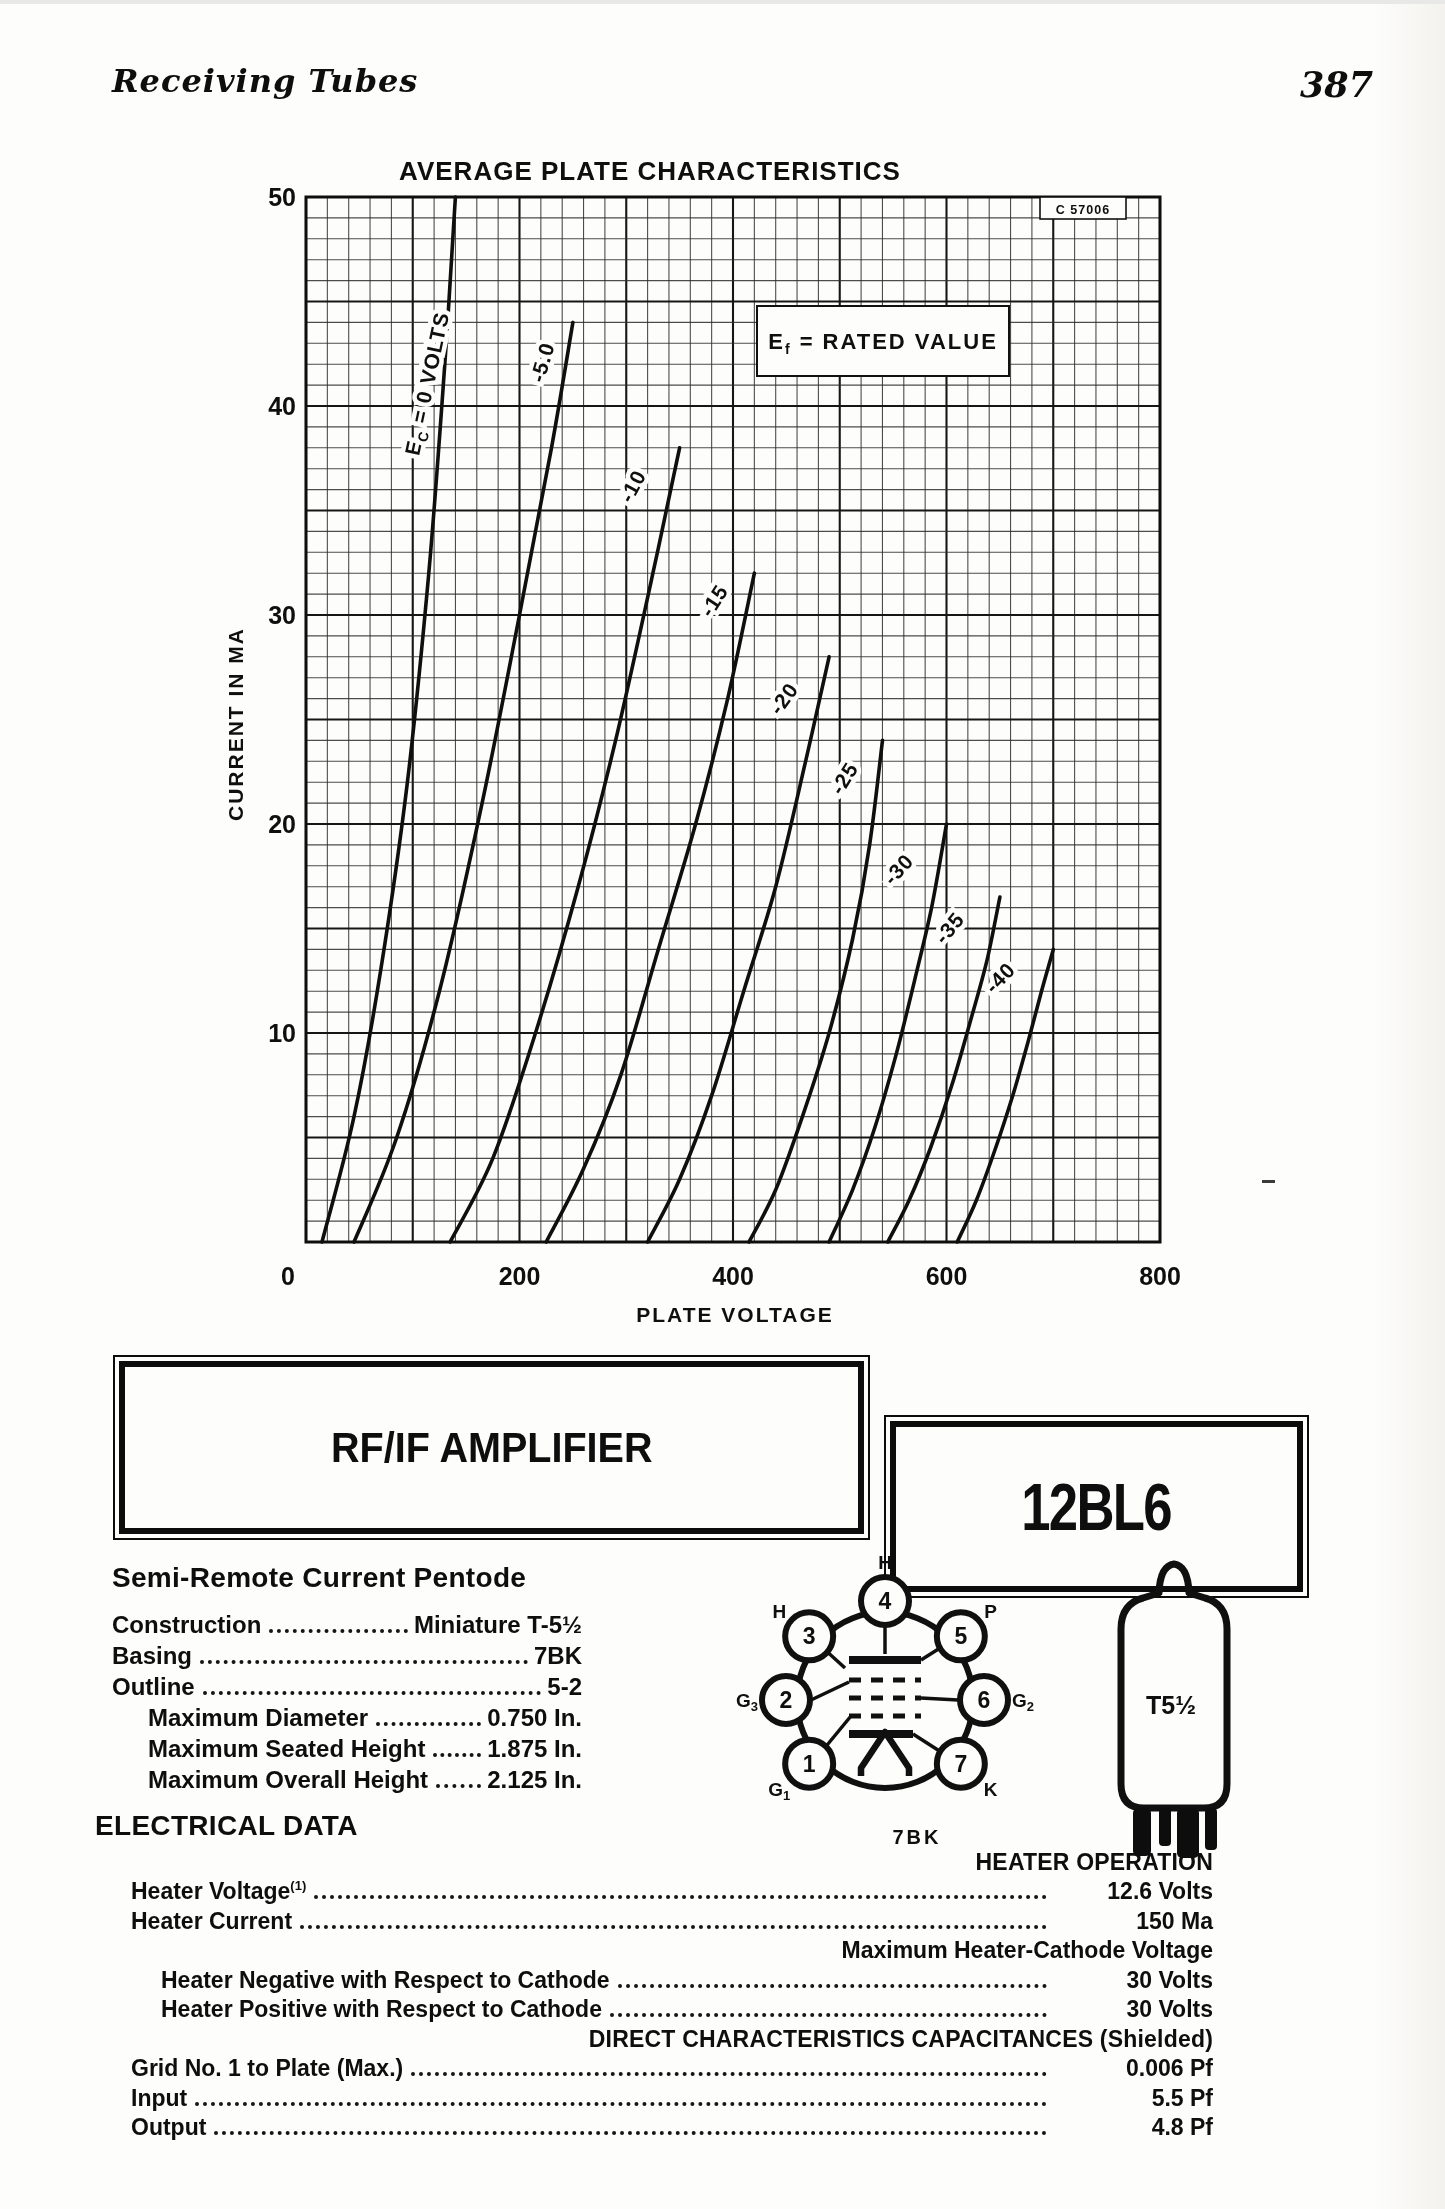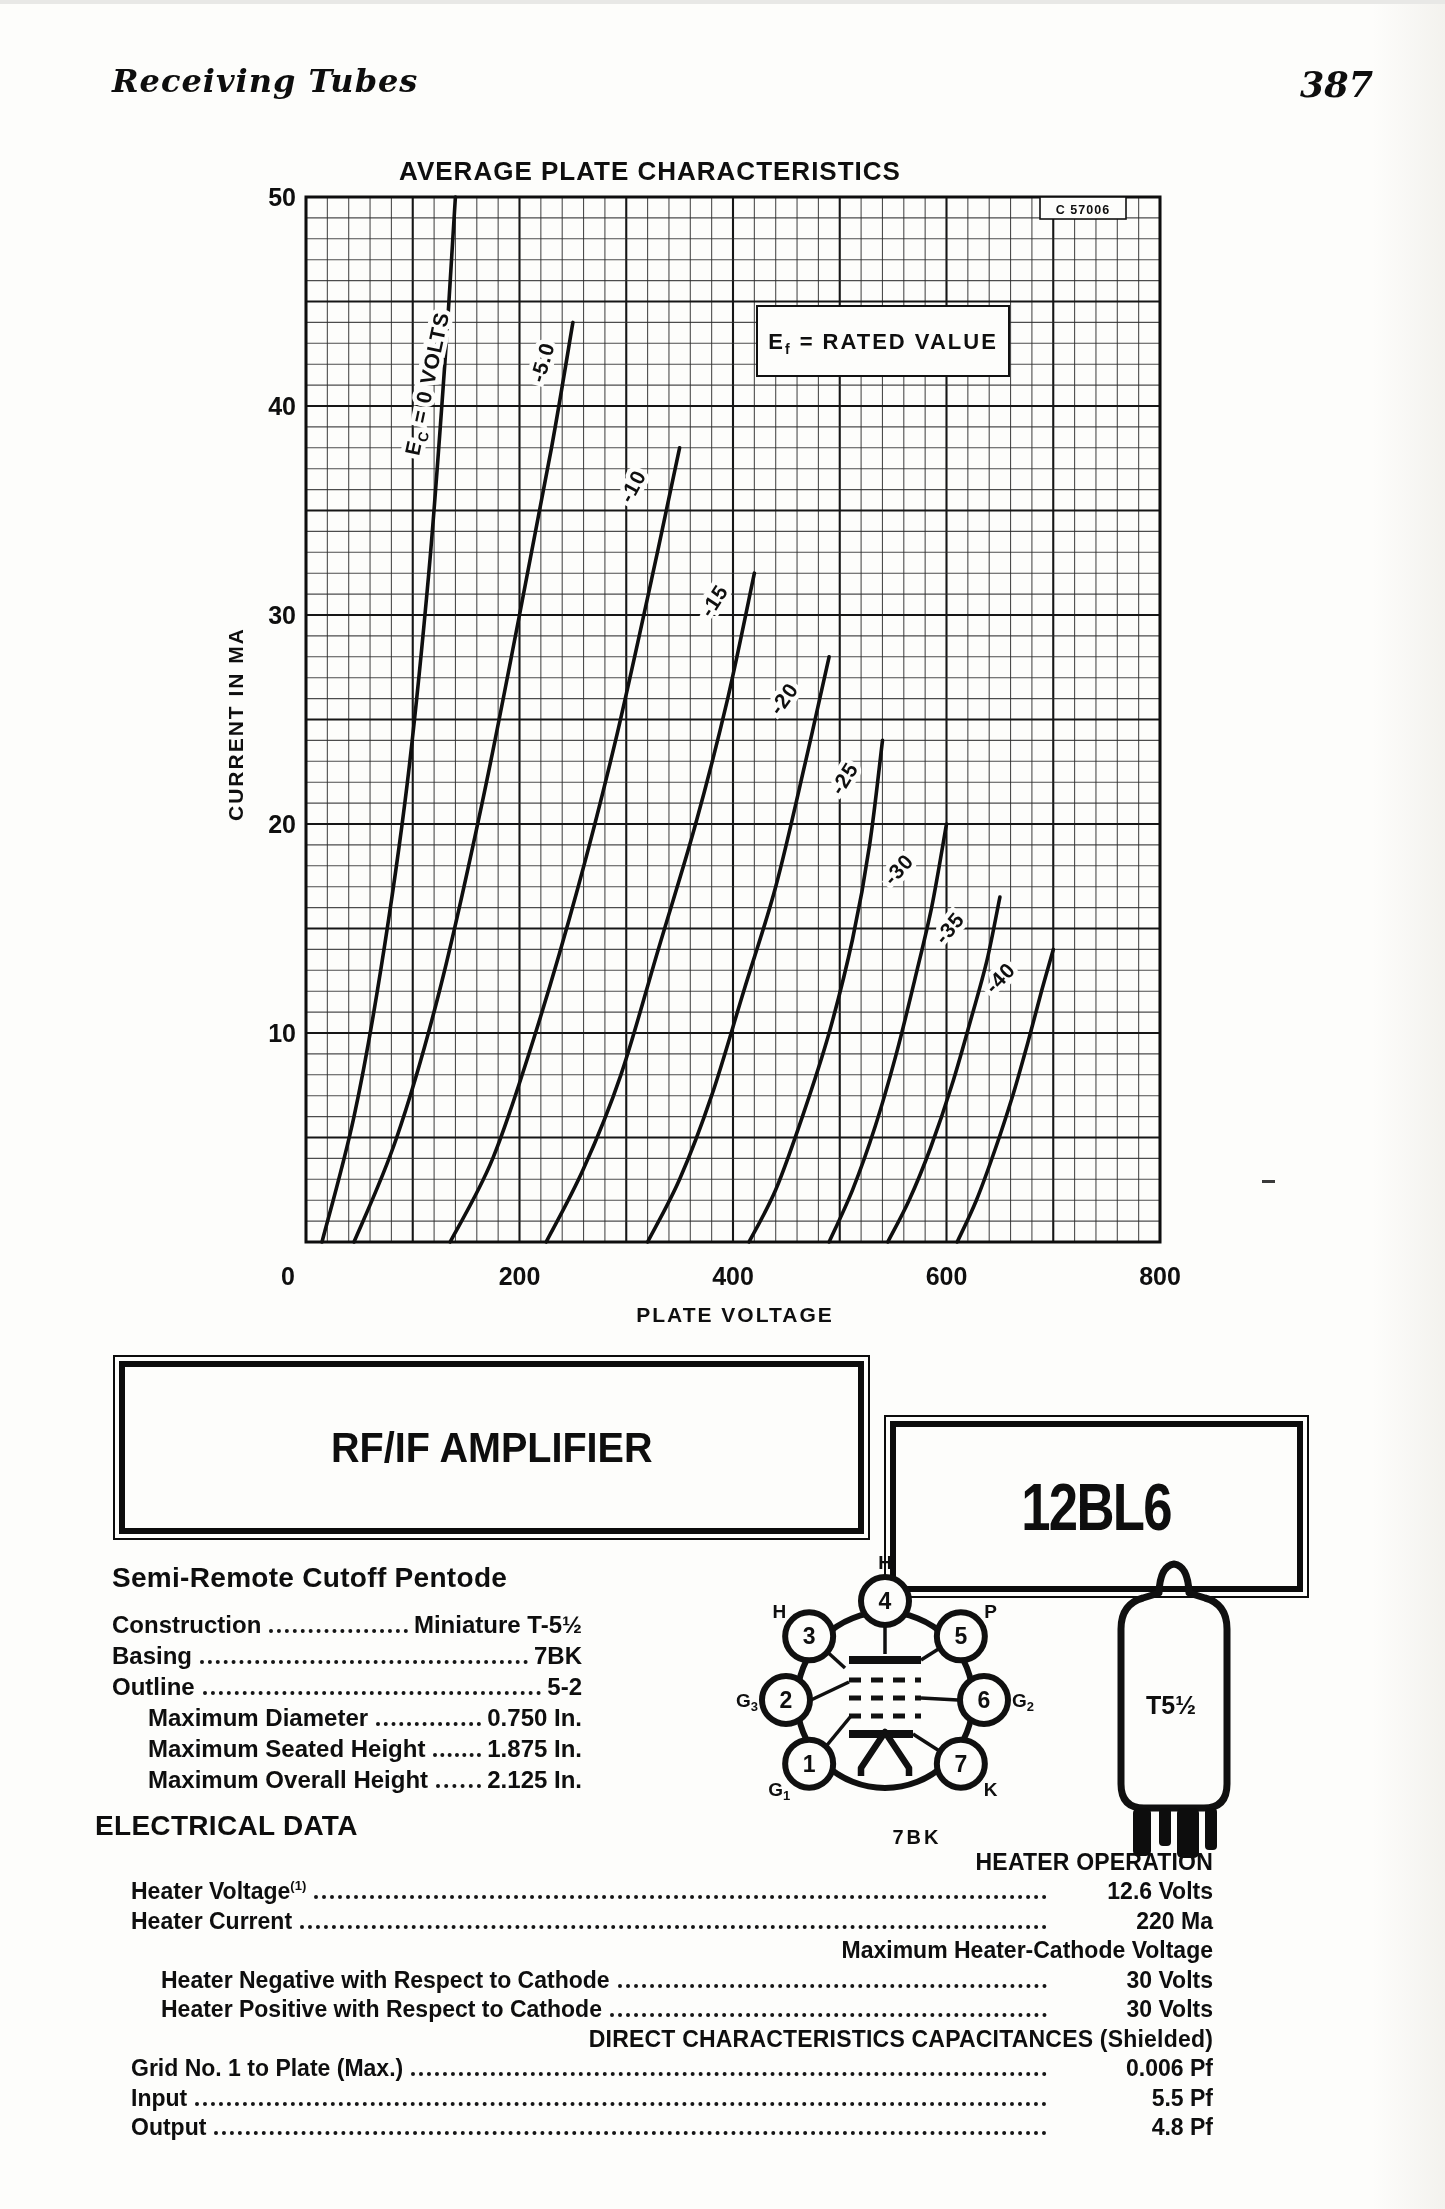--- a/index.html
+++ b/index.html
@@ -192,21 +192,21 @@
 
   <div class="abs stray" style="left:1262px;top:1176px;width:13px;height:3px;"></div>
 
   <div class="abs platebox" style="left:119px;top:1357px;width:745px;height:173px;">
     <span class="func-label">RF/IF AMPLIFIER</span>
   </div>
   <div class="abs platebox" style="left:890px;top:1417px;width:413px;height:171px;">
     <span class="type-label">12BL6</span>
   </div>
 
-  <div class="abs family-heading">Semi-Remote Cutoff Pentode</div>
+  <div class="abs family-heading">Semi-Remote Current Pentode</div>
 
   <div class="abs" id="construction-rows">
       <div class="specrow">
         <span class="lbl">Construction</span>
         <span class="dots"></span>
         <span class="val">Miniature T-5½</span>
       </div>
       <div class="specrow">
         <span class="lbl">Basing</span>
         <span class="dots"></span>
@@ -291,21 +291,21 @@
           <span class="lbl">HEATER OPERATION</span>
         </div>
         <div class="specrow indent1">
           <span class="lbl">Heater Voltage<sup>(1)</sup></span>
           <span class="dots"></span>
           <span class="val">12.6 Volts</span>
         </div>
         <div class="specrow indent1">
           <span class="lbl">Heater Current</span>
           <span class="dots"></span>
-          <span class="val">220 Ma</span>
+          <span class="val">150 Ma</span>
         </div>
         <div class="specrow indent1">
           <span class="lbl">Maximum Heater-Cathode Voltage</span>
         </div>
         <div class="specrow indent2">
           <span class="lbl">Heater Negative with Respect to Cathode</span>
           <span class="dots"></span>
           <span class="val">30 Volts</span>
         </div>
         <div class="specrow indent2">

